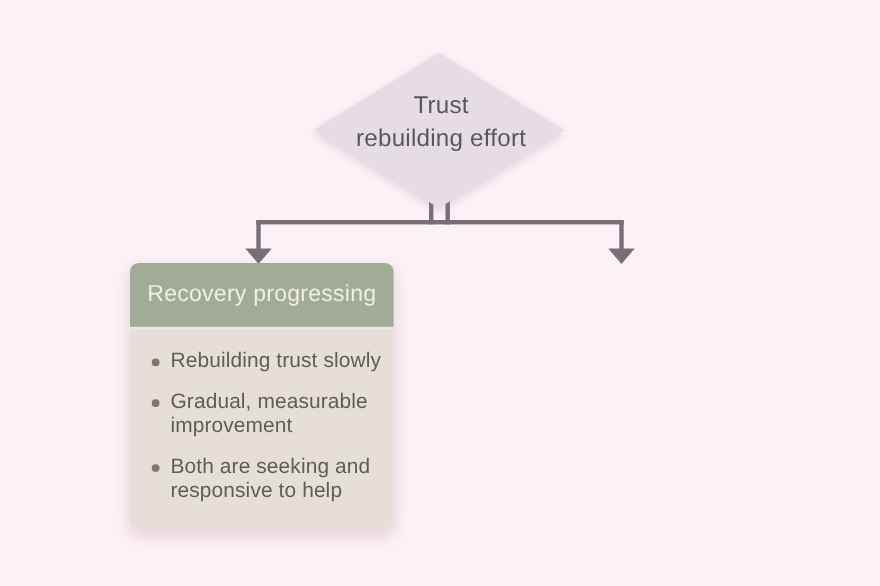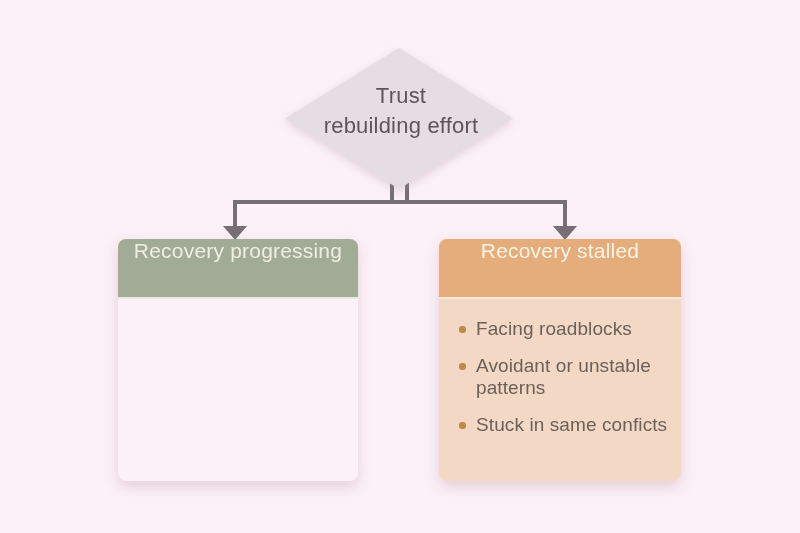--- a/index.html
+++ b/index.html
@@ -51,21 +51,21 @@
     position: absolute; top: 239px; height: 242px;
     border-radius: 8px; overflow: hidden;
     box-shadow: 0 6px 14px rgba(190,145,165,0.35);
     z-index: 2;
   }
   .card-left  { left: 118px; width: 240px; }
   .card-right { left: 439px; width: 242px; }
 
   .card-header {
     height: 60px; box-sizing: border-box;
-    display: flex; justify-content: center;
+    display: flex; align-items: center; justify-content: center;
     font-size: 21px; letter-spacing: 0.2px;
     border-bottom: 2px solid rgba(255,253,248,0.75);
   }
   .card-left  .card-header { background: var(--green-header); color: var(--green-header-text); }
   .card-right .card-header { background: var(--orange-header); color: var(--orange-header-text); }
   .card-left  .card-body   { background: var(--green-body); color: var(--green-text); }
   .card-right .card-body   { background: var(--orange-body); color: var(--orange-text); }
 
   .card-body {
     height: 182px; margin: 0; box-sizing: border-box;
@@ -102,27 +102,23 @@
   <div class="conn hbar"></div>
   <div class="conn drop-left"></div>
   <div class="conn drop-right"></div>
   <div class="arrowhead arrow-left"></div>
   <div class="arrowhead arrow-right"></div>
 
   <section class="card card-left">
     <header class="card-header">
       <span>Recovery progressing</span>
     </header>
+    <ul class="card-body">
+      <li>Rebuilding trust slowly</li>
+      <li>Gradual, measurable
+improvement</li>
+      <li>Both are seeking and
+responsive to help</li>
+    </ul>
   </section>
 
-  <section class="card card-right">
-    <header class="card-header">
-      <span>Recovery stalled</span>
-    </header>
-    <ul class="card-body">
-      <li>Facing roadblocks</li>
-      <li>Avoidant or unstable
-patterns</li>
-      <li>Stuck in same conficts</li>
-    </ul>
-  </section>
 
 </div>
 
 </body></html>

